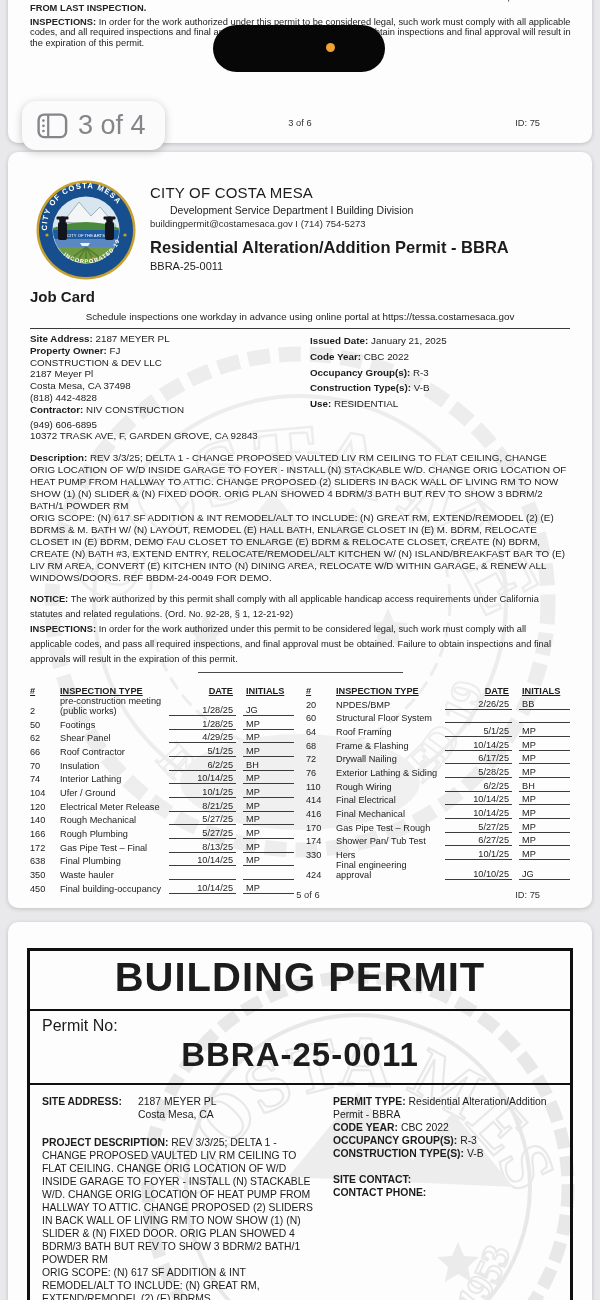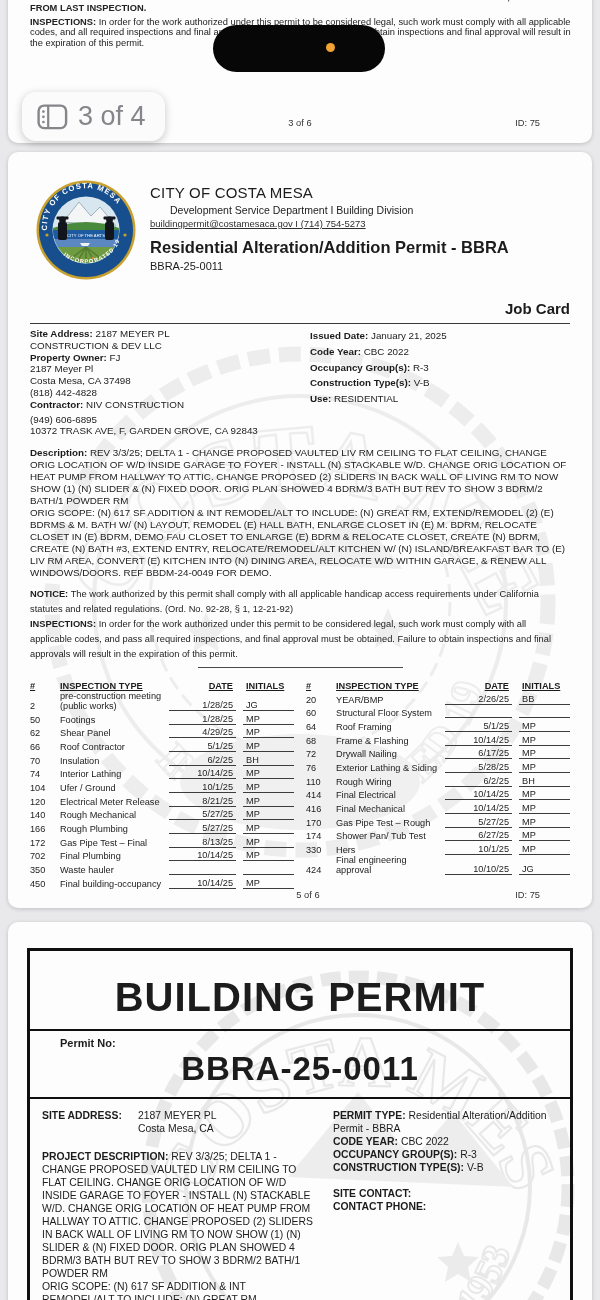--- a/index.html
+++ b/index.html
@@ -19,36 +19,36 @@
   .p1-exp{font-weight:bold;}
   .p1-insp{margin-top:3px;}
   .p1-footer{position:absolute;bottom:25px;left:0;right:0;font-size:9.3px;color:#333;}
   .p1-footer .center{position:absolute;left:0;right:0;text-align:center;}
   .p1-footer .right{position:absolute;right:52px;}
   
   #island{position:absolute;left:213px;top:25px;width:172px;height:47px;background:#070707;border-radius:24px;z-index:8;}
   #island .dot{position:absolute;left:113px;top:18px;width:9px;height:9px;border-radius:50%;background:#f0a232;}
   
   #page-pill{
-    position:absolute;left:22px;top:92px;height:49px;z-index:9;
+    position:absolute;left:22px;top:101px;height:49px;z-index:9;
     background:#fbfbfc;border-radius:14px;box-shadow:0 2px 8px rgba(0,0,0,.22);
     display:flex;align-items:center;gap:10px;padding:0 19px 0 15px;
     color:#85858a;font-size:27px;
   }
   
   #page2{top:152px;height:756px;}
   .jc-content{position:relative;z-index:1;padding:0 22px;}
   .jc-header{display:flex;margin:28px 0 0 6px;}
   .jc-htext{margin-left:14px;padding-top:4px;}
   .jc-city{font-size:15px;font-weight:500;letter-spacing:.2px;}
   .jc-dept{font-size:10.5px;margin-top:3px;padding-left:20px;}
-  .jc-contact{font-size:9.5px;margin-top:2px;color:#2e2e2e;text-decoration:underline;}
+  .jc-contact{font-size:9.5px;margin-top:2px;color:#2e2e2e;}
   .jc-title{font-size:16.5px;font-weight:bold;margin-top:9px;}
   .jc-number{font-size:11px;margin-top:3px;}
-  .jc-jobcard{text-align:right;font-weight:bold;font-size:15px;margin-top:20px;}
+  .jc-jobcard{text-align:left;font-weight:bold;font-size:15px;margin-top:8px;}
   .jc-schedule{text-align:center;font-size:9.8px;margin-top:6px;}
   .jc-rule{border:none;border-top:1px solid #3a3a3a;margin:6px 0 0;}
   .jc-info{display:flex;font-size:9.8px;margin-top:4px;}
   .jc-info-left{width:272px;line-height:11.8px;}
   .jc-info-right{flex:1;line-height:15.8px;padding-left:8px;}
   .line.gap{margin-top:3px;}
   .jc-desc{font-size:9.8px;line-height:12px;margin-top:10px;}
   .pre{white-space:pre-line;}
   .jc-notice{font-size:9.3px;line-height:15px;margin-top:8px;}
   .jc-sep{border:none;border-top:1px solid #4a4a4a;width:205px;margin:5px auto 0;}
@@ -65,23 +65,23 @@
   .thead .tdate,.thead .tinit{border-bottom:none;}
   .thead span{text-decoration:underline;}
   .jc-footer{position:absolute;bottom:18px;left:0;right:0;font-size:9.3px;color:#333;z-index:1;}
   .jc-footer .center{position:absolute;left:0;right:0;text-align:center;margin-left:16px;}
   .jc-footer .right{position:absolute;right:52px;}
   
   .wm{position:absolute;z-index:0;pointer-events:none;}
   
   #page3{top:922px;height:500px;border-radius:10px;}
   .bp-box{position:relative;z-index:1;margin:26px auto 0;width:540px;border:3px solid #101010;background:transparent;}
-  .bp-title{font-size:40px;font-weight:bold;text-align:center;letter-spacing:1px;padding:24px 0 9px;border-bottom:2px solid #101010;}
+  .bp-title{font-size:40px;font-weight:bold;text-align:center;letter-spacing:1px;padding:4px 0 9px;border-bottom:2px solid #101010;}
   .bp-permitno{border-bottom:2px solid #101010;padding:6px 0 9px;}
-  .bp-pn-label{margin-left:30px;font-size:11px;font-weight:bold;}
+  .bp-pn-label{margin-left:12px;font-size:16px;font-weight:normal;}
   .bp-pn-value{text-align:center;font-size:33px;font-weight:bold;letter-spacing:1px;margin-top:1px;}
   .bp-cols{display:flex;padding:10px 12px 2px;font-size:10.4px;line-height:13px;min-height:138px;}
   .bp-left{width:56%;padding-right:12px;box-sizing:border-box;}
   .bp-addr-row{display:flex;}
   .bp-addr-label{font-weight:bold;width:96px;flex:none;}
   .bp-projdesc{margin-top:15px;}
   .bp-right{width:44%;box-sizing:border-box;padding-left:2px;}
   .bp-right .line{min-height:13px;}
   b{font-weight:bold;}
 </style>
@@ -186,27 +186,28 @@
       <div class="jc-htext">
         <div class="jc-city">CITY OF COSTA MESA</div>
         <div class="jc-dept">Development Service Department I Building Division</div>
         <div class="jc-contact">buildingpermit@costamesaca.gov I (714) 754-5273</div>
         <div class="jc-title">Residential Alteration/Addition Permit - BBRA</div>
         <div class="jc-number">BBRA-25-0011</div>
       </div>
     </div>
 
     <div class="jc-jobcard">Job Card</div>
+    <div class="jc-schedule">Schedule inspections one workday in advance using online portal at https://tessa.costamesaca.gov</div>
     <hr class="jc-rule">
 
     <div class="jc-info">
       <div class="jc-info-left">
           <div class="line"><b>Site Address: </b>2187 MEYER PL</div>
+          <div class="line"><b>Property Owner: </b>FJ</div>
           <div class="line">CONSTRUCTION &amp; DEV LLC</div>
-          <div class="line"><b>Property Owner: </b>FJ</div>
           <div class="line">2187 Meyer Pl</div>
           <div class="line">Costa Mesa, CA 37498</div>
           <div class="line">(818) 442-4828</div>
           <div class="line"><b>Contractor: </b>NIV CONSTRUCTION</div>
           <div class="line gap">(949) 606-6895</div>
           <div class="line">10372 TRASK AVE, F, GARDEN GROVE, CA 92843</div>
         </div>
       <div class="jc-info-right">
           <div class="line"><b>Issued Date: </b>January 21, 2025</div>
           <div class="line"><b>Code Year: </b>CBC 2022</div>
@@ -294,21 +295,21 @@
               <div class="tdate">5/27/25</div>
               <div class="tinit">MP</div>
             </div>
             <div class="trow">
               <div class="tnum">172</div>
               <div class="ttype">Gas Pipe Test – Final</div>
               <div class="tdate">8/13/25</div>
               <div class="tinit">MP</div>
             </div>
             <div class="trow">
-              <div class="tnum">702</div>
+              <div class="tnum">638</div>
               <div class="ttype">Final Plumbing</div>
               <div class="tdate">10/14/25</div>
               <div class="tinit">MP</div>
             </div>
             <div class="trow">
               <div class="tnum">350</div>
               <div class="ttype">Waste hauler</div>
               <div class="tdate"></div>
               <div class="tinit"></div>
             </div>
@@ -323,21 +324,21 @@
       <div class="jc-table right">
         <div class="trow thead">
           <div class="tnum"><span>#</span></div>
           <div class="ttype"><span>INSPECTION TYPE</span></div>
           <div class="tdate"><span>DATE</span></div>
           <div class="tinit"><span>INITIALS</span></div>
         </div>
         <div>
             <div class="trow">
               <div class="tnum">20</div>
-              <div class="ttype">YEAR/BMP</div>
+              <div class="ttype">NPDES/BMP</div>
               <div class="tdate">2/26/25</div>
               <div class="tinit">BB</div>
             </div>
             <div class="trow">
               <div class="tnum">60</div>
               <div class="ttype">Structural Floor System</div>
               <div class="tdate"></div>
               <div class="tinit"></div>
             </div>
             <div class="trow">

